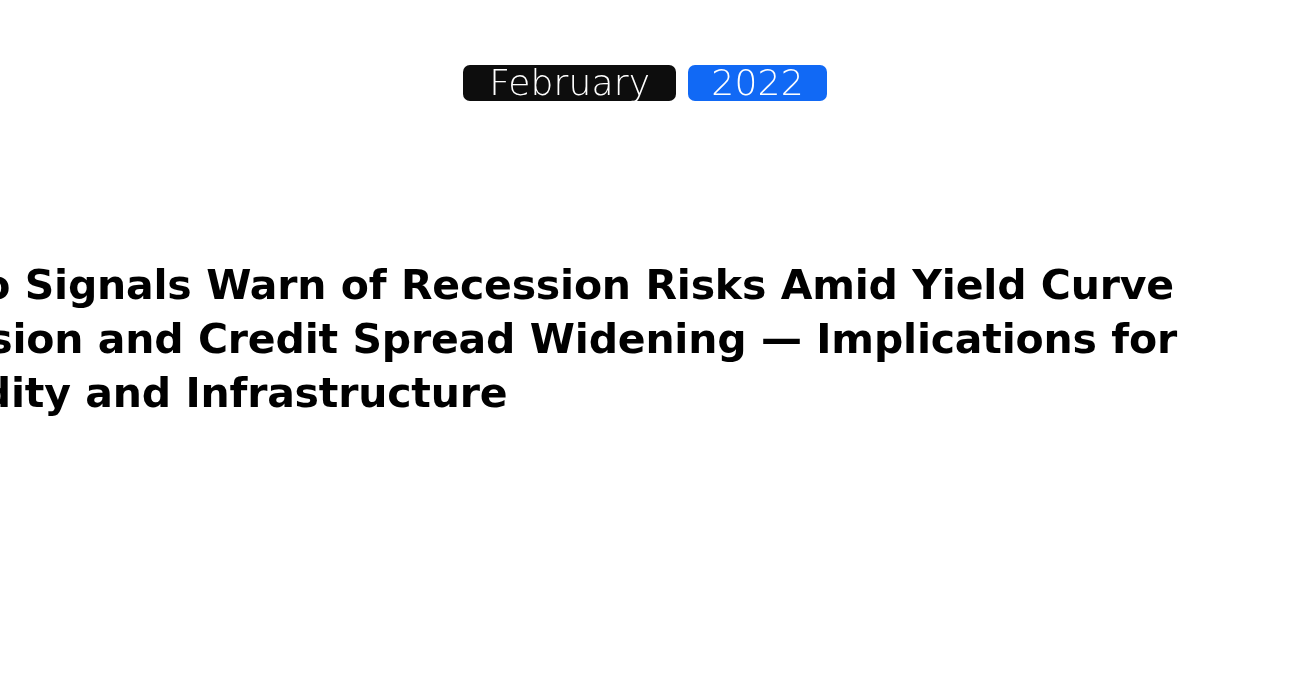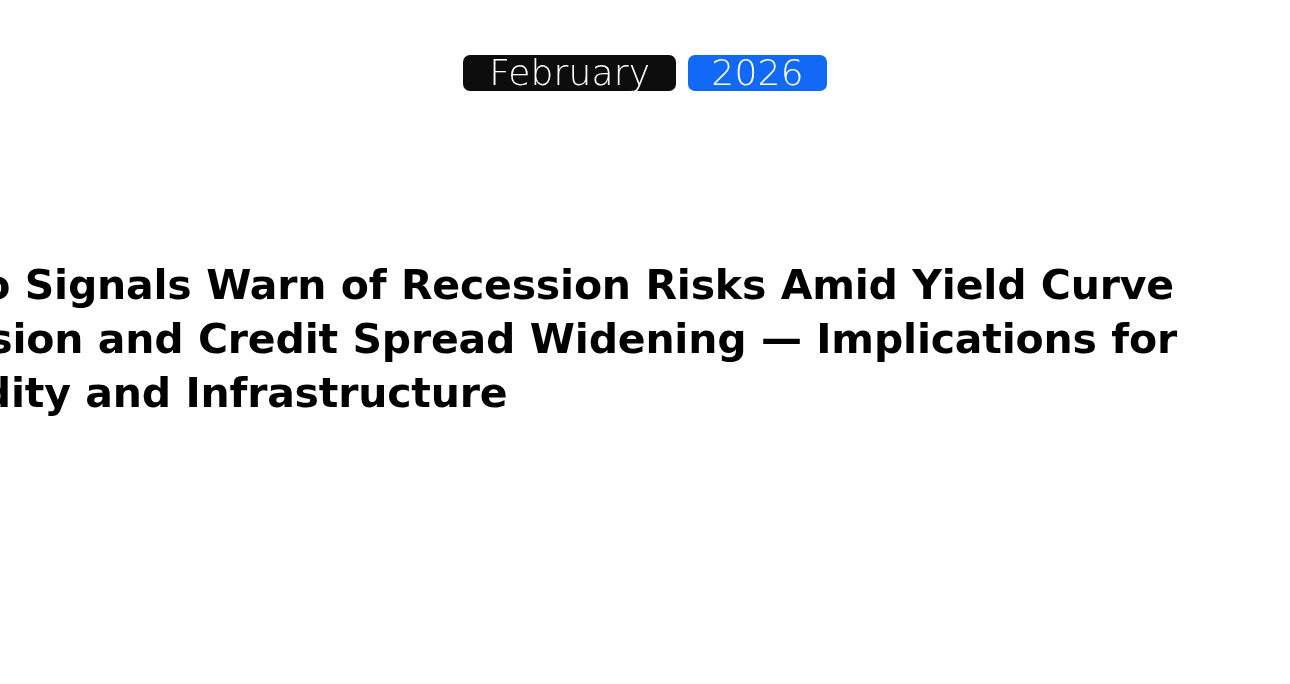--- a/index.html
+++ b/index.html
@@ -17,21 +17,21 @@
 
   
   #date-badge-row {
     position: absolute;
     top: 44px;
     left: 0;
     width: 1290px;
     height: 57px;
     display: flex;
     justify-content: center;
-    align-items: center;
+    align-items: flex-end;
     gap: 12px;
   }
   .badge {
     display: flex;
     align-items: center;
     justify-content: center;
     border-radius: 7px;
     box-sizing: border-box;
     padding: 0 26px;
     font-family: "DejaVu Sans", sans-serif;
@@ -71,18 +71,18 @@
     margin-left: -130px;
     white-space: normal;
     word-spacing: 0.5px;
   }
 </style>
 </head>
 <body>
 
 <div id="date-badge-row">
   <div class="badge" id="badge-month">February</div>
-  <div class="badge" id="badge-year">2026</div>
+  <div class="badge" id="badge-year">2022</div>
 </div>
 
 <div id="headline-block">
   <h1 id="headline">Macro Signals Warn of Recession Risks Amid Yield Curve Inversion and Credit Spread Widening — Implications for Liquidity and Infrastructure</h1>
 </div>
 
 </body></html>

